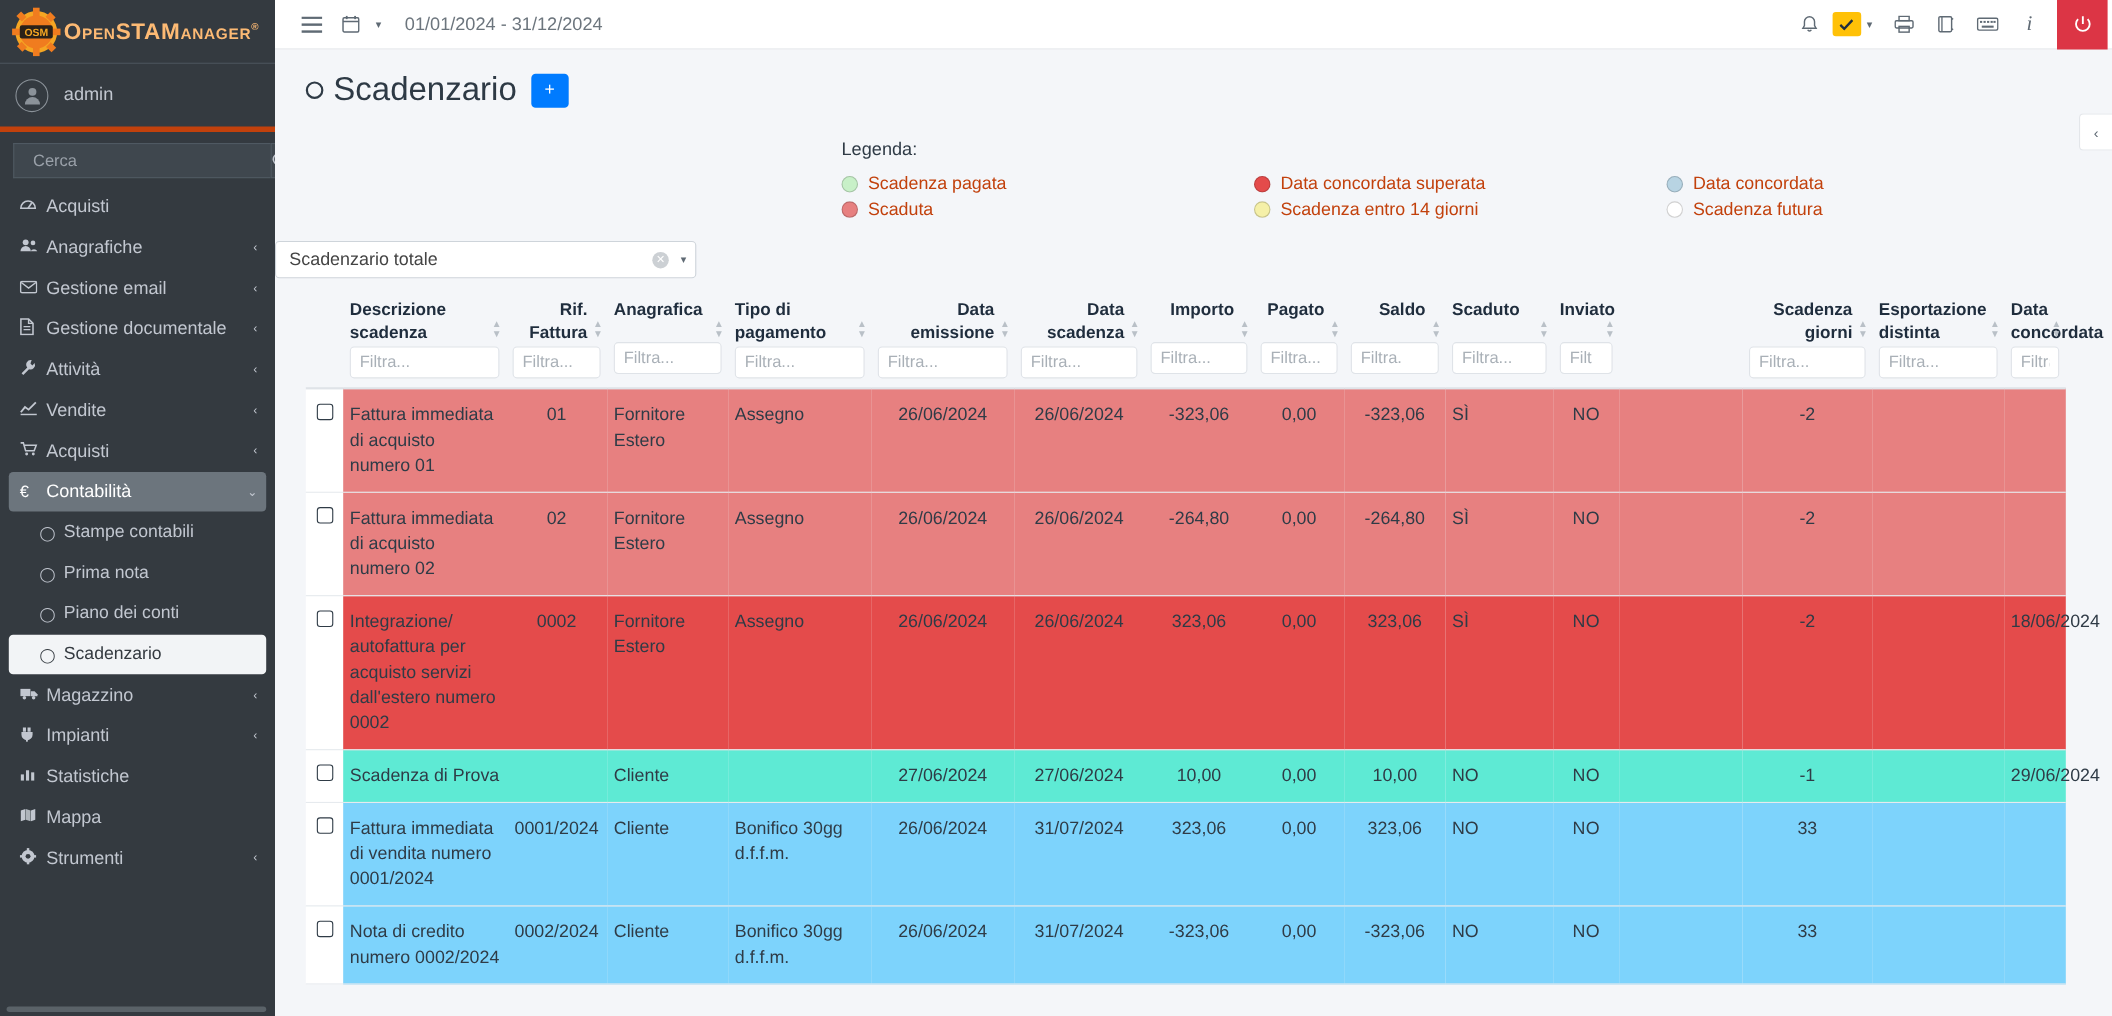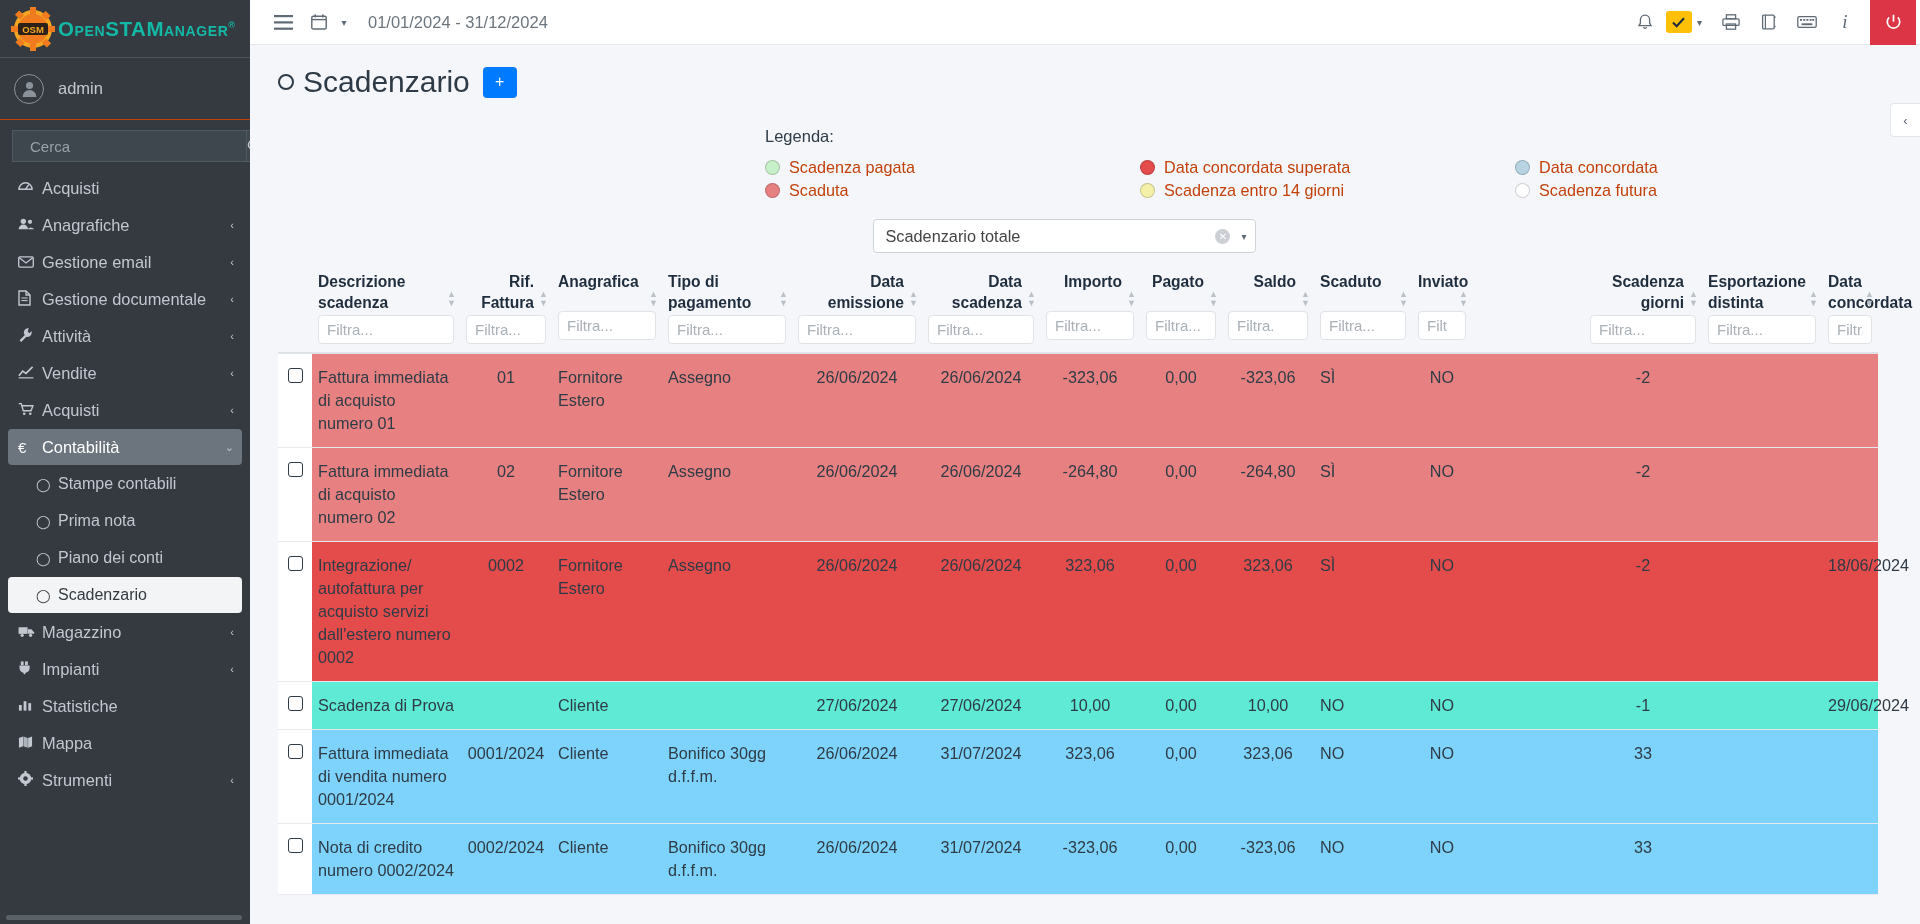--- a/index.html
+++ b/index.html
@@ -24,29 +24,29 @@
   }
   .brand {
     height: 58px;
     display: flex; align-items: center;
     padding-left: 10px;
     border-bottom: 1px solid #4b545c;
     background: #343a40;
   }
   .brand-logo { width: 46px; height: 46px; flex: 0 0 46px; position: relative; }
   .brand-text {
-    color: #14b8a6; font-size: 20.5px; letter-spacing: .6px;
+    color: #fdba74; font-size: 20.5px; letter-spacing: .6px;
     font-weight: 600; white-space: nowrap; margin-left: 2px;
     font-variant: small-caps;
   }
   .brand-text .sup { font-size: 9px; vertical-align: super; }
   .user-panel {
     display: flex; align-items: center;
     padding: 14px 10px 14px 14px;
-    border-bottom: 1px solid #c2410c;
+    border-bottom: 5px solid #c2410c;
     height: 62px;
   }
   .avatar {
     width: 30px; height: 30px; border-radius: 50%;
     background: #343a40; border: 1.6px solid #8b9299;
     display: flex; align-items: center; justify-content: center;
     flex: 0 0 30px;
   }
   .user-name { color: #c2c7d0; font-size: 16.5px; margin-left: 14px; }
 
@@ -154,21 +154,21 @@
   .legend-title { font-size: 16.5px; color: #2f3b46; margin-bottom: 11px; }
   .legend-cols { display: flex; }
   .legend-col { width: 375px; }
   .legend-row { display: flex; align-items: center; height: 21px; margin-bottom: 2px; }
   .dot {
     width: 15px; height: 15px; border-radius: 50%;
     border: 1px solid rgba(0,0,0,.18); margin-right: 9px; flex: 0 0 15px;
   }
   .legend-label { font-size: 16.2px; color: #c2410c; }
 
-  .select-row { display: flex; justify-content: center; padding: 16px 42px 0 0; }
+  .select-row { display: flex; justify-content: flex-start; padding: 16px 42px 0 0; }
   .select2 {
     width: 383px; height: 34px; background: #fff;
     border: 1px solid #ced4da; border-radius: 4px;
     display: flex; align-items: center; padding: 0 8px 0 12px;
     font-size: 16.3px; color: #444; cursor: pointer;
   }
   .select2 .val { flex: 1; }
   .sel-clear {
     width: 15px; height: 15px; border-radius: 50%; background: #ccd0d4; color: #fff;
     font-size: 10px; display: flex; align-items: center; justify-content: center; margin-right: 11px;

